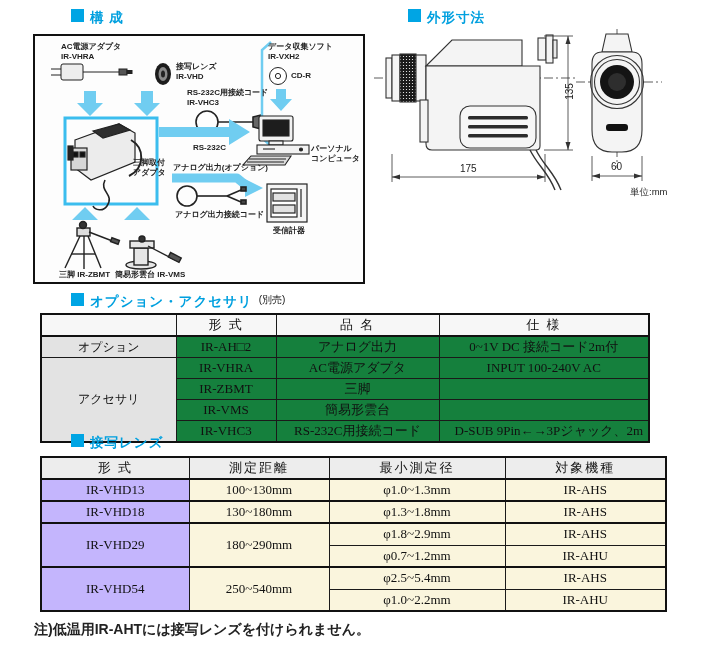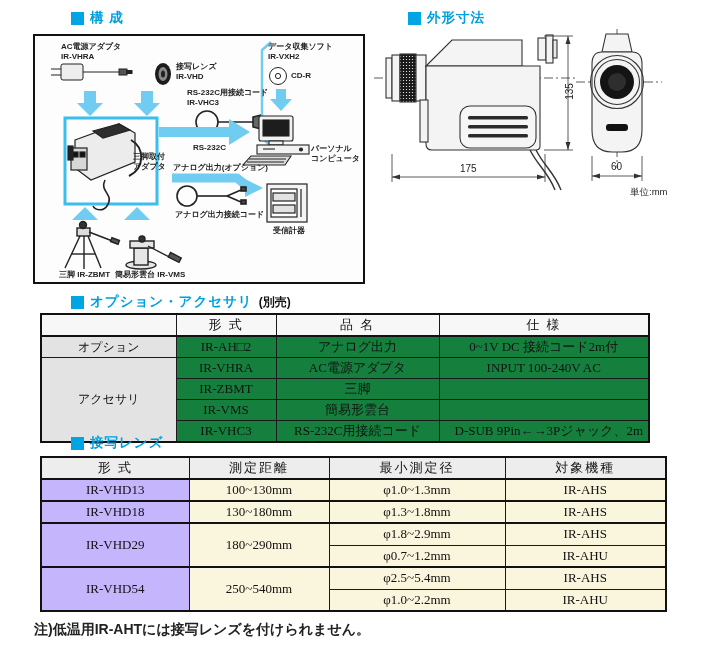--- a/index.html
+++ b/index.html
@@ -1,23 +1,23 @@
 <!DOCTYPE html>
 <html><head>
 <meta charset="utf-8">
 <style>
   html,body{margin:0;padding:0;background:#ffffff;}
   #page{position:relative;width:723px;height:648px;background:#fff;overflow:hidden;
         font-family:"Liberation Sans","DejaVu Sans",sans-serif;color:#1a1a1a;}
 
   
-  .sec-head{position:absolute;display:flex;align-items:center;gap:6px;padding-left:40px;}
+  .sec-head{position:absolute;display:flex;gap:6px;padding-left:40px;}
   .sec-sq{width:13px;height:13px;background:#00a5e4;display:inline-block;flex:0 0 auto;}
   .sec-title{font-size:13.5px;font-weight:bold;color:#00a0df;letter-spacing:1px;}
-  .sec-suffix{font-size:12px;font-weight:bold;color:#111;}
+  .sec-suffix{font-size:10px;font-weight:normal;color:#111;}
   .sec-note{font-size:10px;color:#111;font-family:"Liberation Serif","DejaVu Serif",serif;}
 
   
   #diagram{position:absolute;left:33px;top:34px;width:328px;height:246px;
            border:2px solid #111;background:#fdfdfd;}
   #diagram svg{position:absolute;left:0;top:0;}
   .dlabel{position:absolute;font-size:8px;line-height:10px;font-weight:bold;color:#222;white-space:nowrap;}
 
   
   #dims{position:absolute;left:372px;top:28px;width:348px;height:178px;}
@@ -190,21 +190,21 @@
     <div class="dlabel" style="left:256px;top:35px;">CD-R</div>
     <div class="dlabel" style="left:152px;top:52px;">
       <div>RS-232C用接続コード</div>
         <div>IR-VHC3</div>
     </div>
     <div class="dlabel" style="left:158px;top:107px;">RS-232C</div>
     <div class="dlabel" style="left:276px;top:108px;">
       <div>パーソナル</div>
         <div>コンピュータ</div>
     </div>
-    <div class="dlabel" style="left:98px;top:116px;font-family:Liberation Mono, monospace;">
+    <div class="dlabel" style="left:98px;top:122px;font-family:Liberation Mono, monospace;">
       <div>三脚取付</div>
         <div>アダプタ</div>
     </div>
     <div class="dlabel" style="left:138px;top:127px;">アナログ出力(オプション)</div>
     <div class="dlabel" style="left:140px;top:174px;">アナログ出力接続コード</div>
     <div class="dlabel" style="left:238px;top:190px;">受信計器</div>
     <div class="dlabel" style="left:24px;top:234px;">三脚 IR-ZBMT</div>
     <div class="dlabel" style="left:80px;top:234px;">簡易形雲台 IR-VMS</div>
   </div>
 

